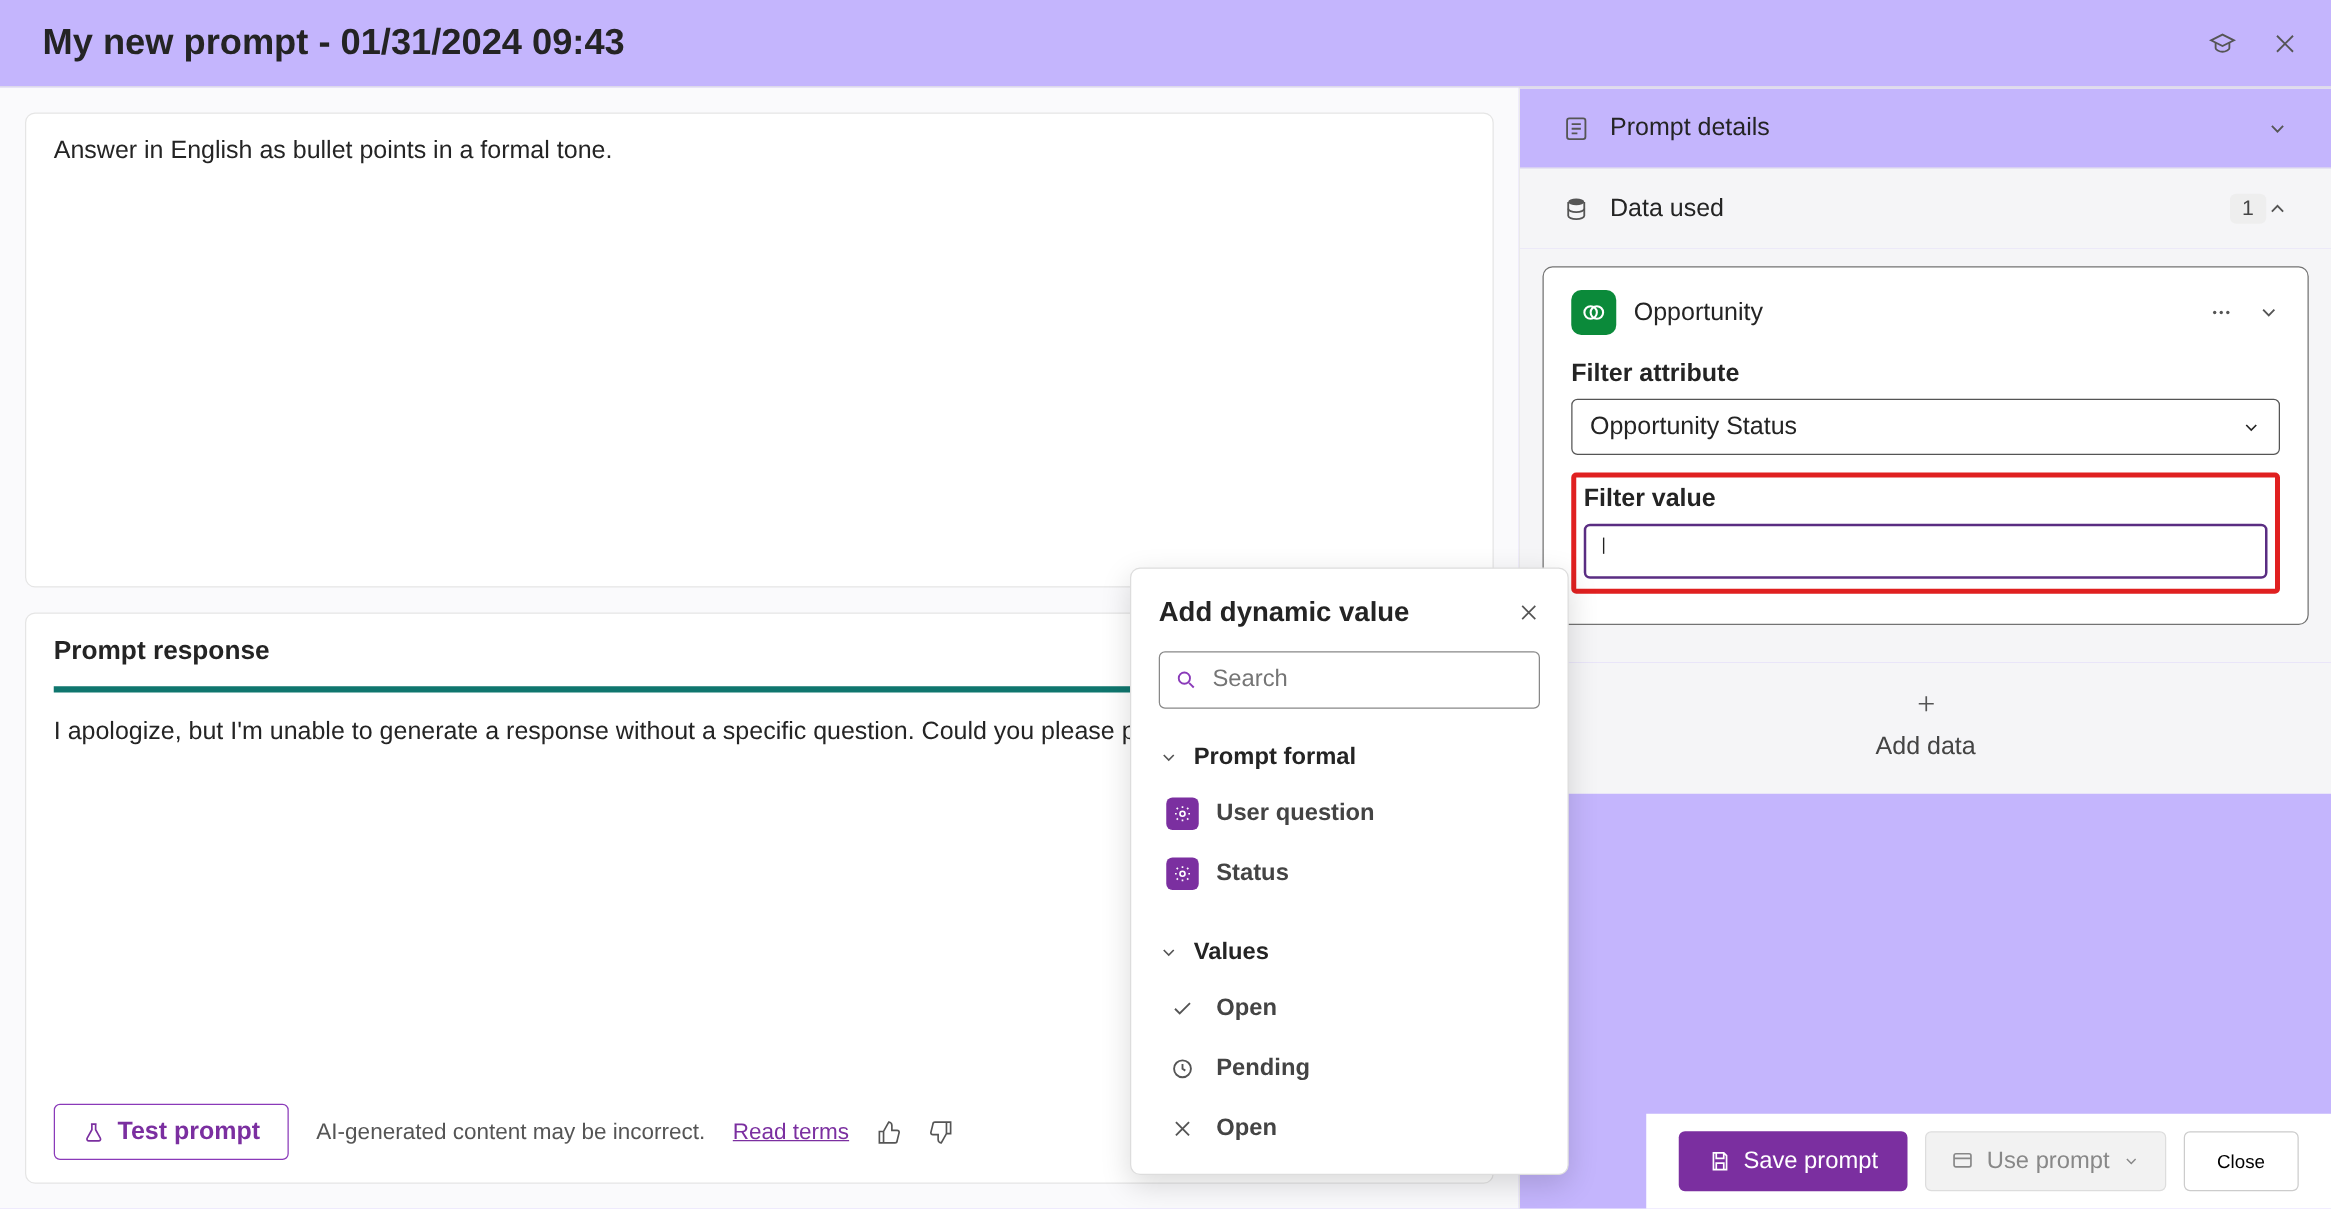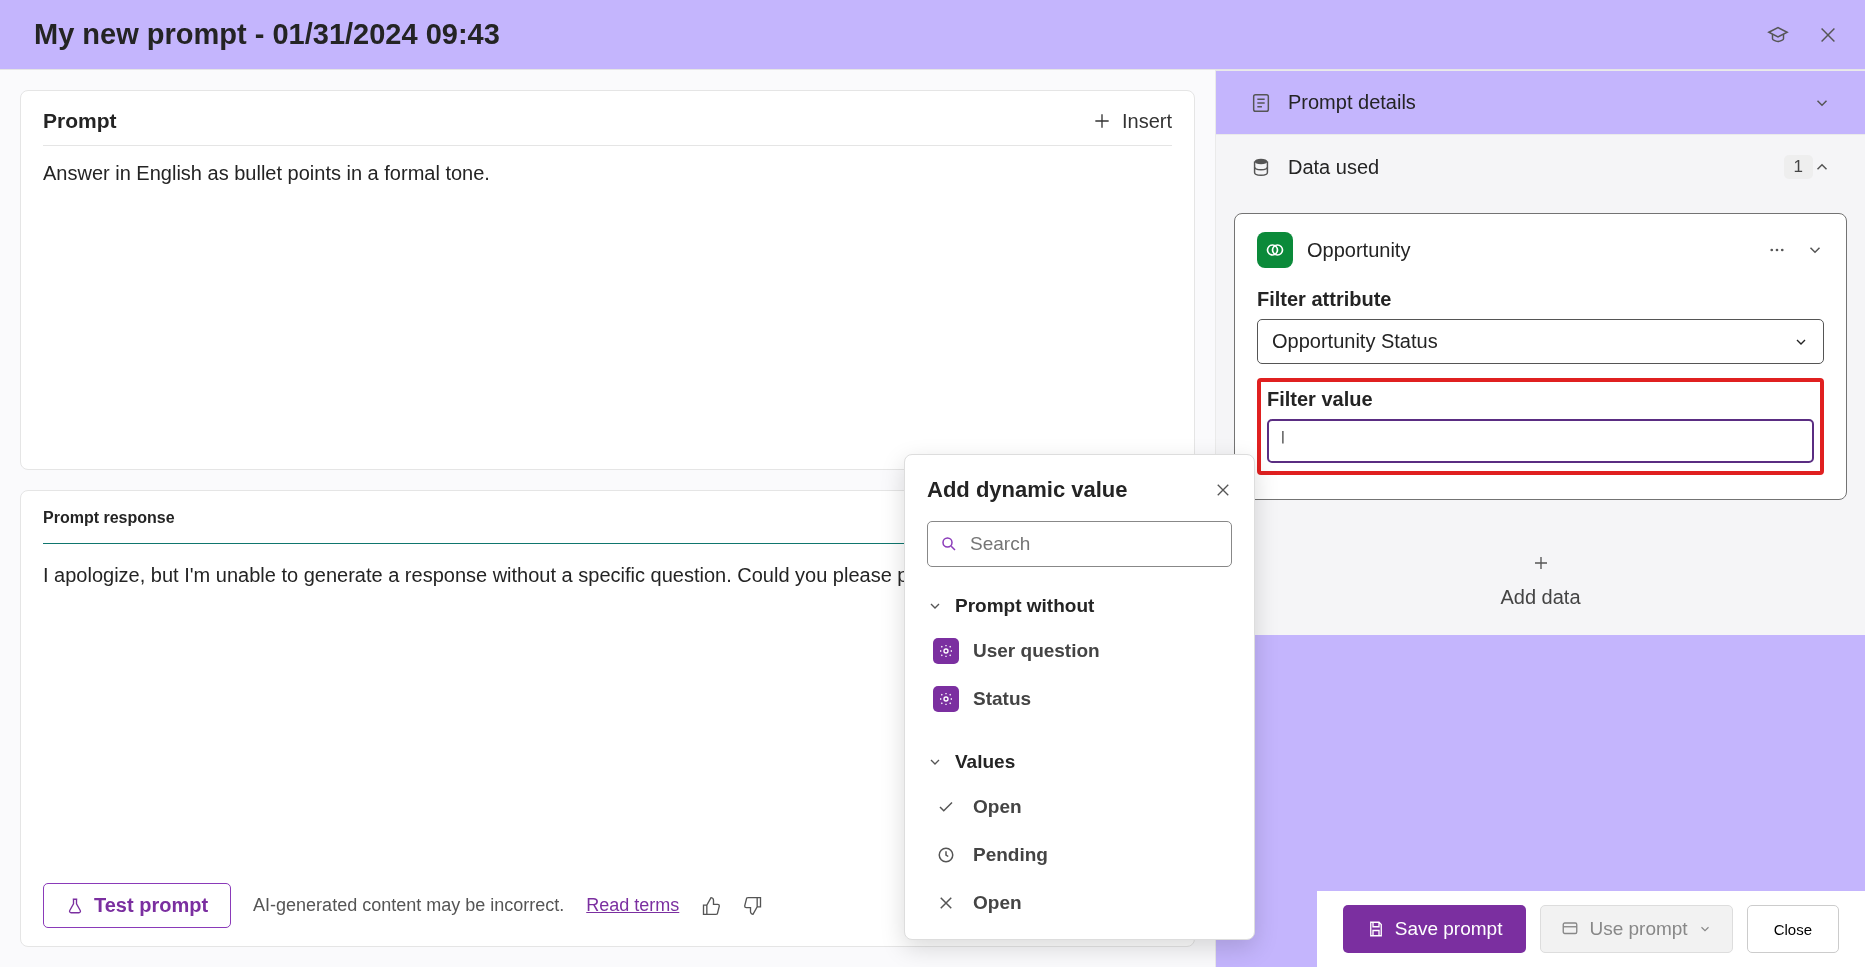--- a/index.html
+++ b/index.html
@@ -19,21 +19,21 @@
 
   
   .card { background:#fff; border:1px solid #e5e5e5; border-radius:8px; padding:18px 22px; }
   .card-top { display:flex; align-items:center; border-bottom:1px solid #e5e5e5; padding-bottom:12px; margin-bottom:16px; }
   .card-top h2 { font-size:21px; font-weight:600; margin:0; flex:1; }
   .insert-btn { display:flex; align-items:center; gap:10px; font-size:20px; color:#333; cursor:pointer; }
   .card1 { height:380px; }
   .prompt-text { font-size:20px; color:#242424; }
 
   .card2 { flex:1; display:flex; flex-direction:column; }
-  .resp-head { font-size:16px; font-weight:600; border-bottom:1px solid #0f766e; padding-bottom:16px; margin-bottom:20px; }
+  .resp-head { font-size:21px; font-weight:600; border-bottom:5px solid #0f766e; padding-bottom:16px; margin-bottom:20px; }
   .resp-body { font-size:20px; flex:1; }
   .resp-footer { display:flex; align-items:center; gap:22px; }
   .test-btn { border:1.5px solid #8a3ab9; color:#7b2fa0; background:#fff; padding:10px 22px; border-radius:5px; font-size:20px; display:flex; align-items:center; gap:10px; cursor:pointer; font-weight:600;}
   .disclaimer { color:#555; font-size:18px; }
   .terms { color:#7b2fa0; text-decoration:underline; cursor:pointer; font-size:18px;}
   .fb-icon { width:20px; height:20px; color:#555; cursor:pointer; }
 
   
   .settings-title { display:flex; align-items:center; gap:12px; font-size:29px; font-weight:600; padding:28px 34px 22px; }
   .info-icon { width:20px;height:20px;border:1.5px solid #666;border-radius:50%;display:inline-flex;align-items:center;justify-content:center;font-size:13px;color:#666;}
@@ -100,29 +100,20 @@
       <svg class="hdr-icon" viewBox="0 0 24 24" fill="none" stroke="currentColor" stroke-width="1.6">
           <path d="M5 5l14 14M19 5L5 19"></path>
         </svg>
     </div>
   </div>
 
   <div class="cols">
 
     <div class="left">
       <div class="card card1">
-        <div class="card-top">
-          <h2>Prompt</h2>
-          <div class="insert-btn">
-            <svg width="20" height="20" viewBox="0 0 24 24" fill="none" stroke="currentColor" stroke-width="1.6">
-                <path d="M12 4v16M4 12h16"></path>
-              </svg>
-            <span>Insert</span>
-          </div>
-        </div>
         <div class="prompt-text">Answer in English as bullet points in a formal tone.</div>
       </div>
 
       <div class="card card2">
         <div class="resp-head">Prompt response</div>
         <div class="resp-body">I apologize, but I'm unable to generate a response without a specific question. Could you please provide more de</div>
         <div class="resp-footer">
           <button class="test-btn">
             <svg width="18" height="18" viewBox="0 0 24 24" fill="none" stroke="currentColor" stroke-width="1.8">
                 <path d="M9 3h6M10 3v6l-5 9a2 2 0 0 0 1.8 3h10.4a2 2 0 0 0 1.8-3l-5-9V3"></path>
@@ -153,21 +144,21 @@
               <path d="M20 20l-5-5"></path>
             </svg>
           <input type="text" placeholder="Search" style="">
         </div>
 
         <div class="pop-section">
           <div class="pop-sec-head">
             <svg viewBox="0 0 24 24" fill="none" stroke="currentColor" stroke-width="2">
                 <path d="M6 9l6 6 6-6"></path>
               </svg>
-            <span>Prompt without</span>
+            <span>Prompt formal</span>
           </div>
           <div class="pop-item">
             <span class="pi-icon pi-purple">
               <svg width="16" height="16" viewBox="0 0 24 24" fill="none" stroke="currentColor" stroke-width="2">
                   <circle cx="12" cy="12" r="3"></circle>
                   <path d="M12 3v2M12 19v2M3 12h2M19 12h2M5 5l1.5 1.5M17.5 17.5L19 19M19 5l-1.5 1.5M6.5 17.5L5 19"></path>
                 </svg>
             </span>
             <span>User question</span>
           </div>

